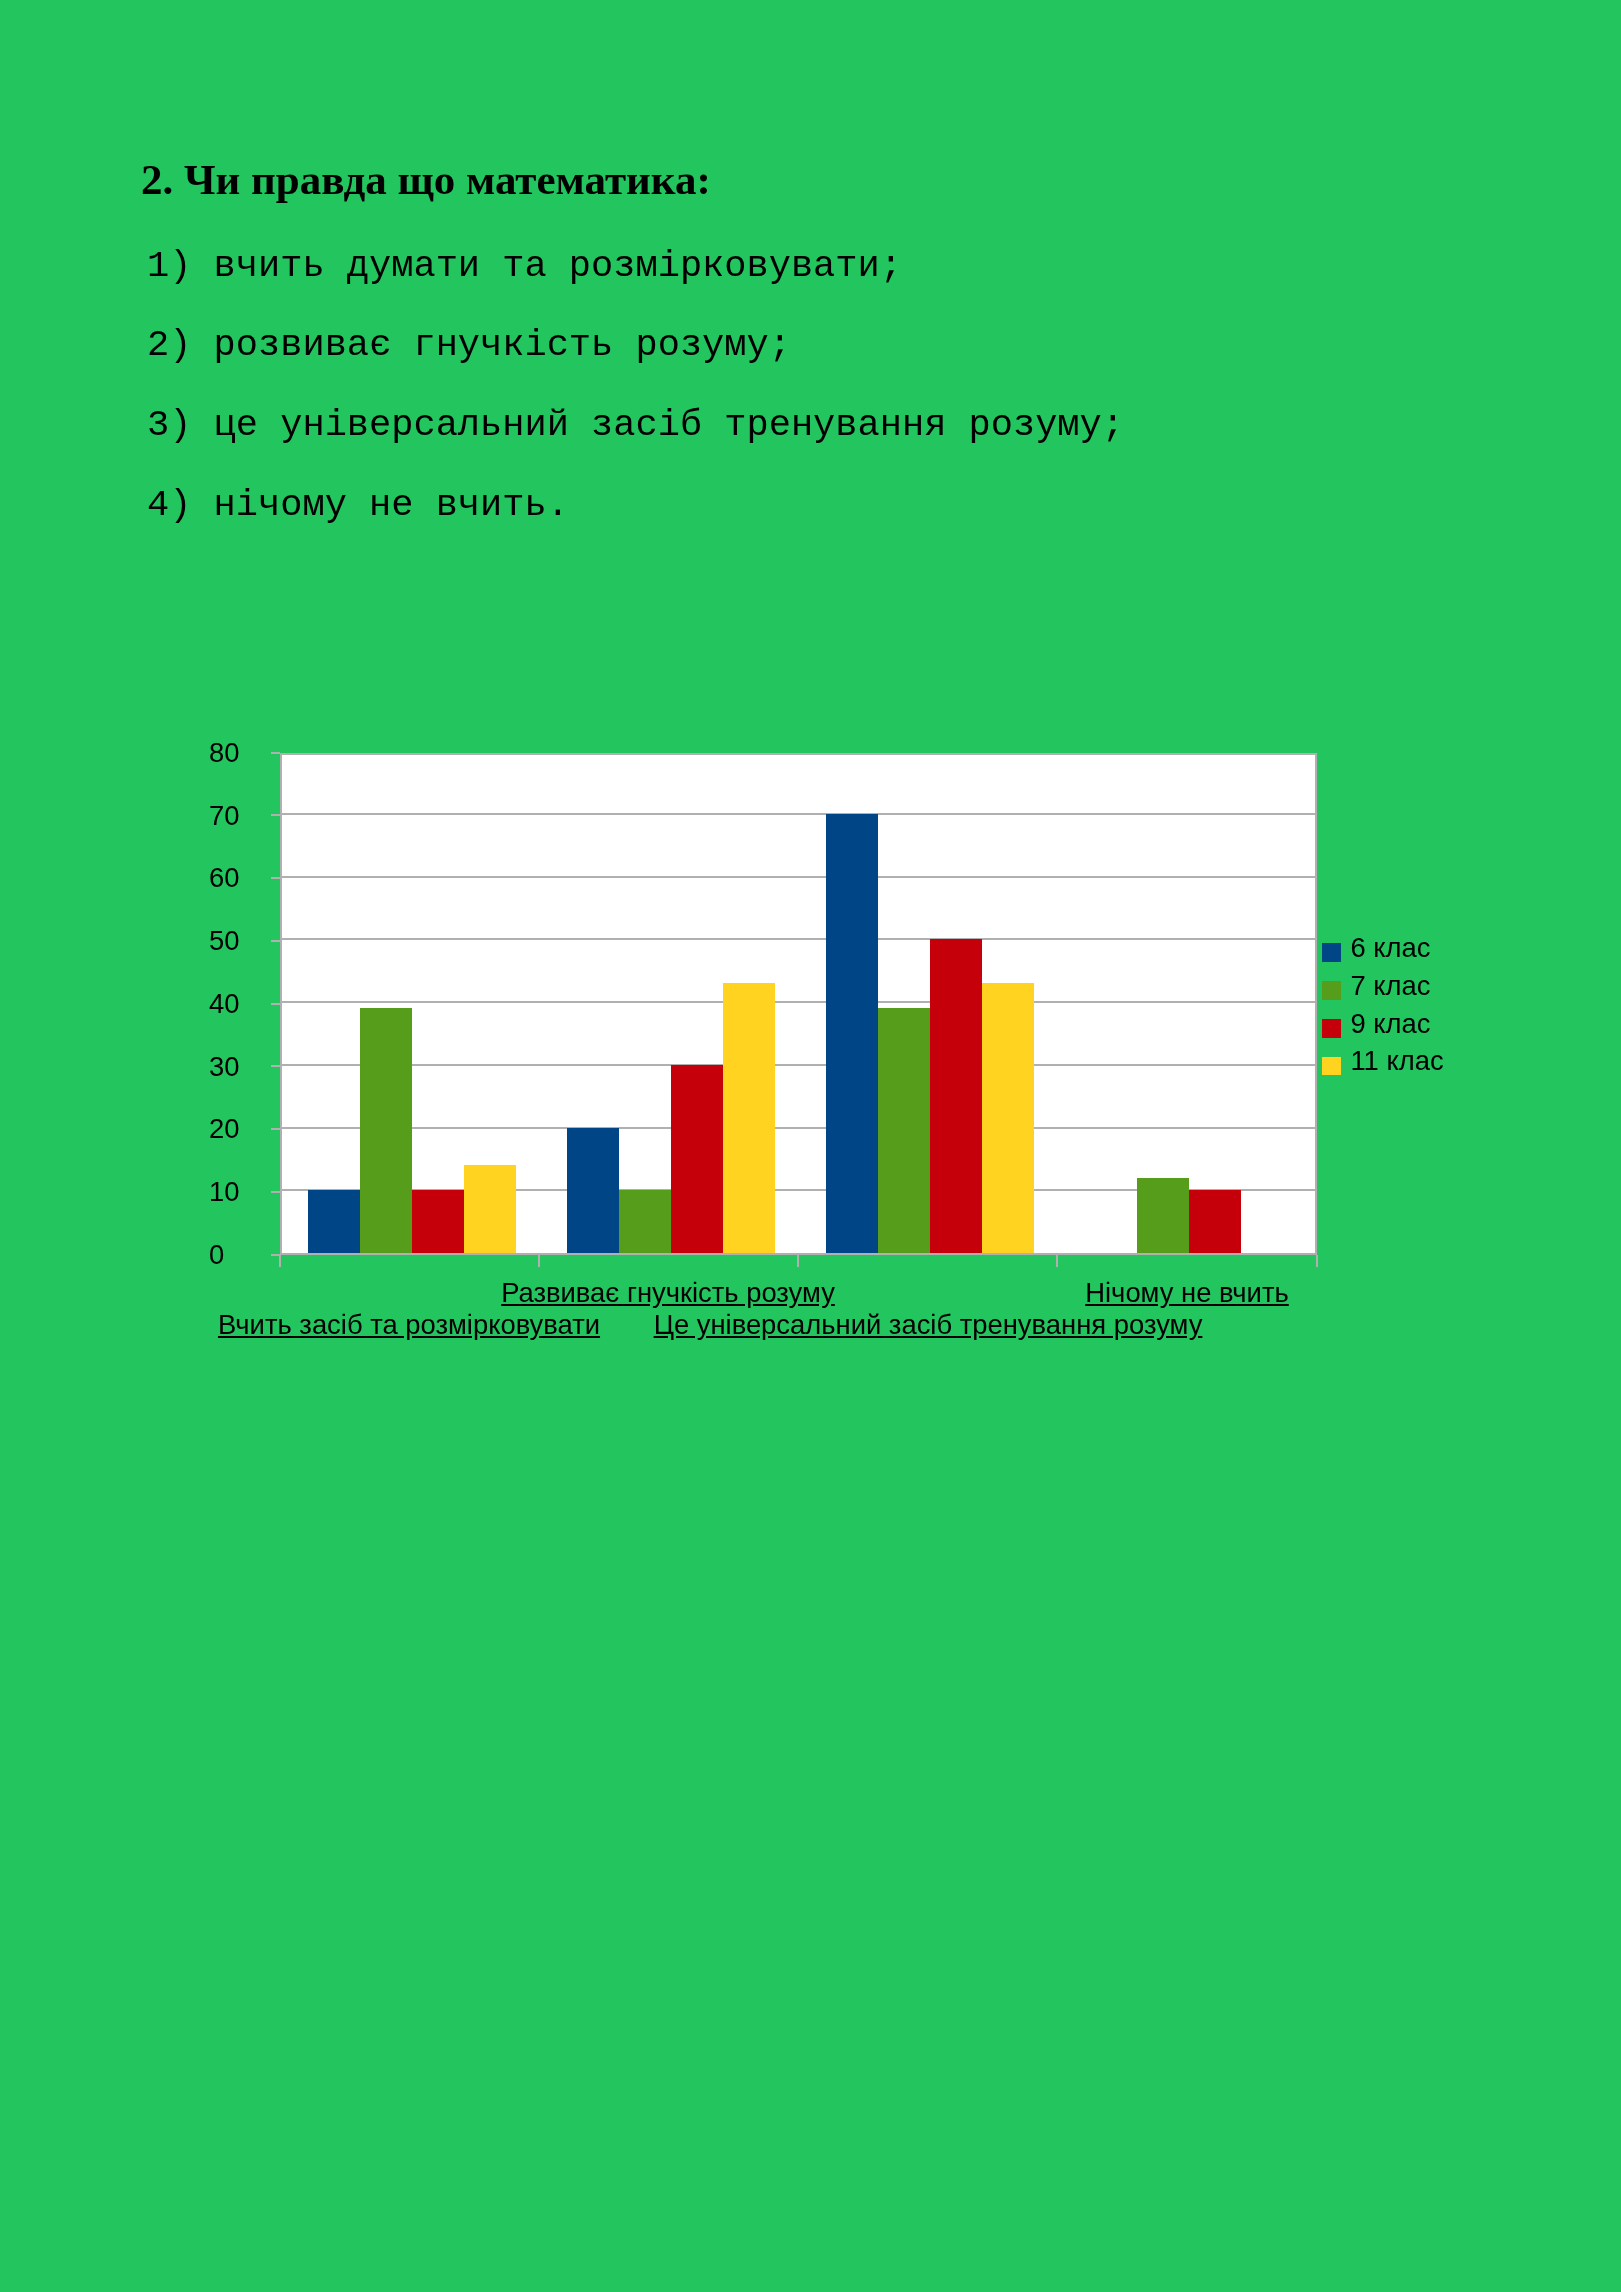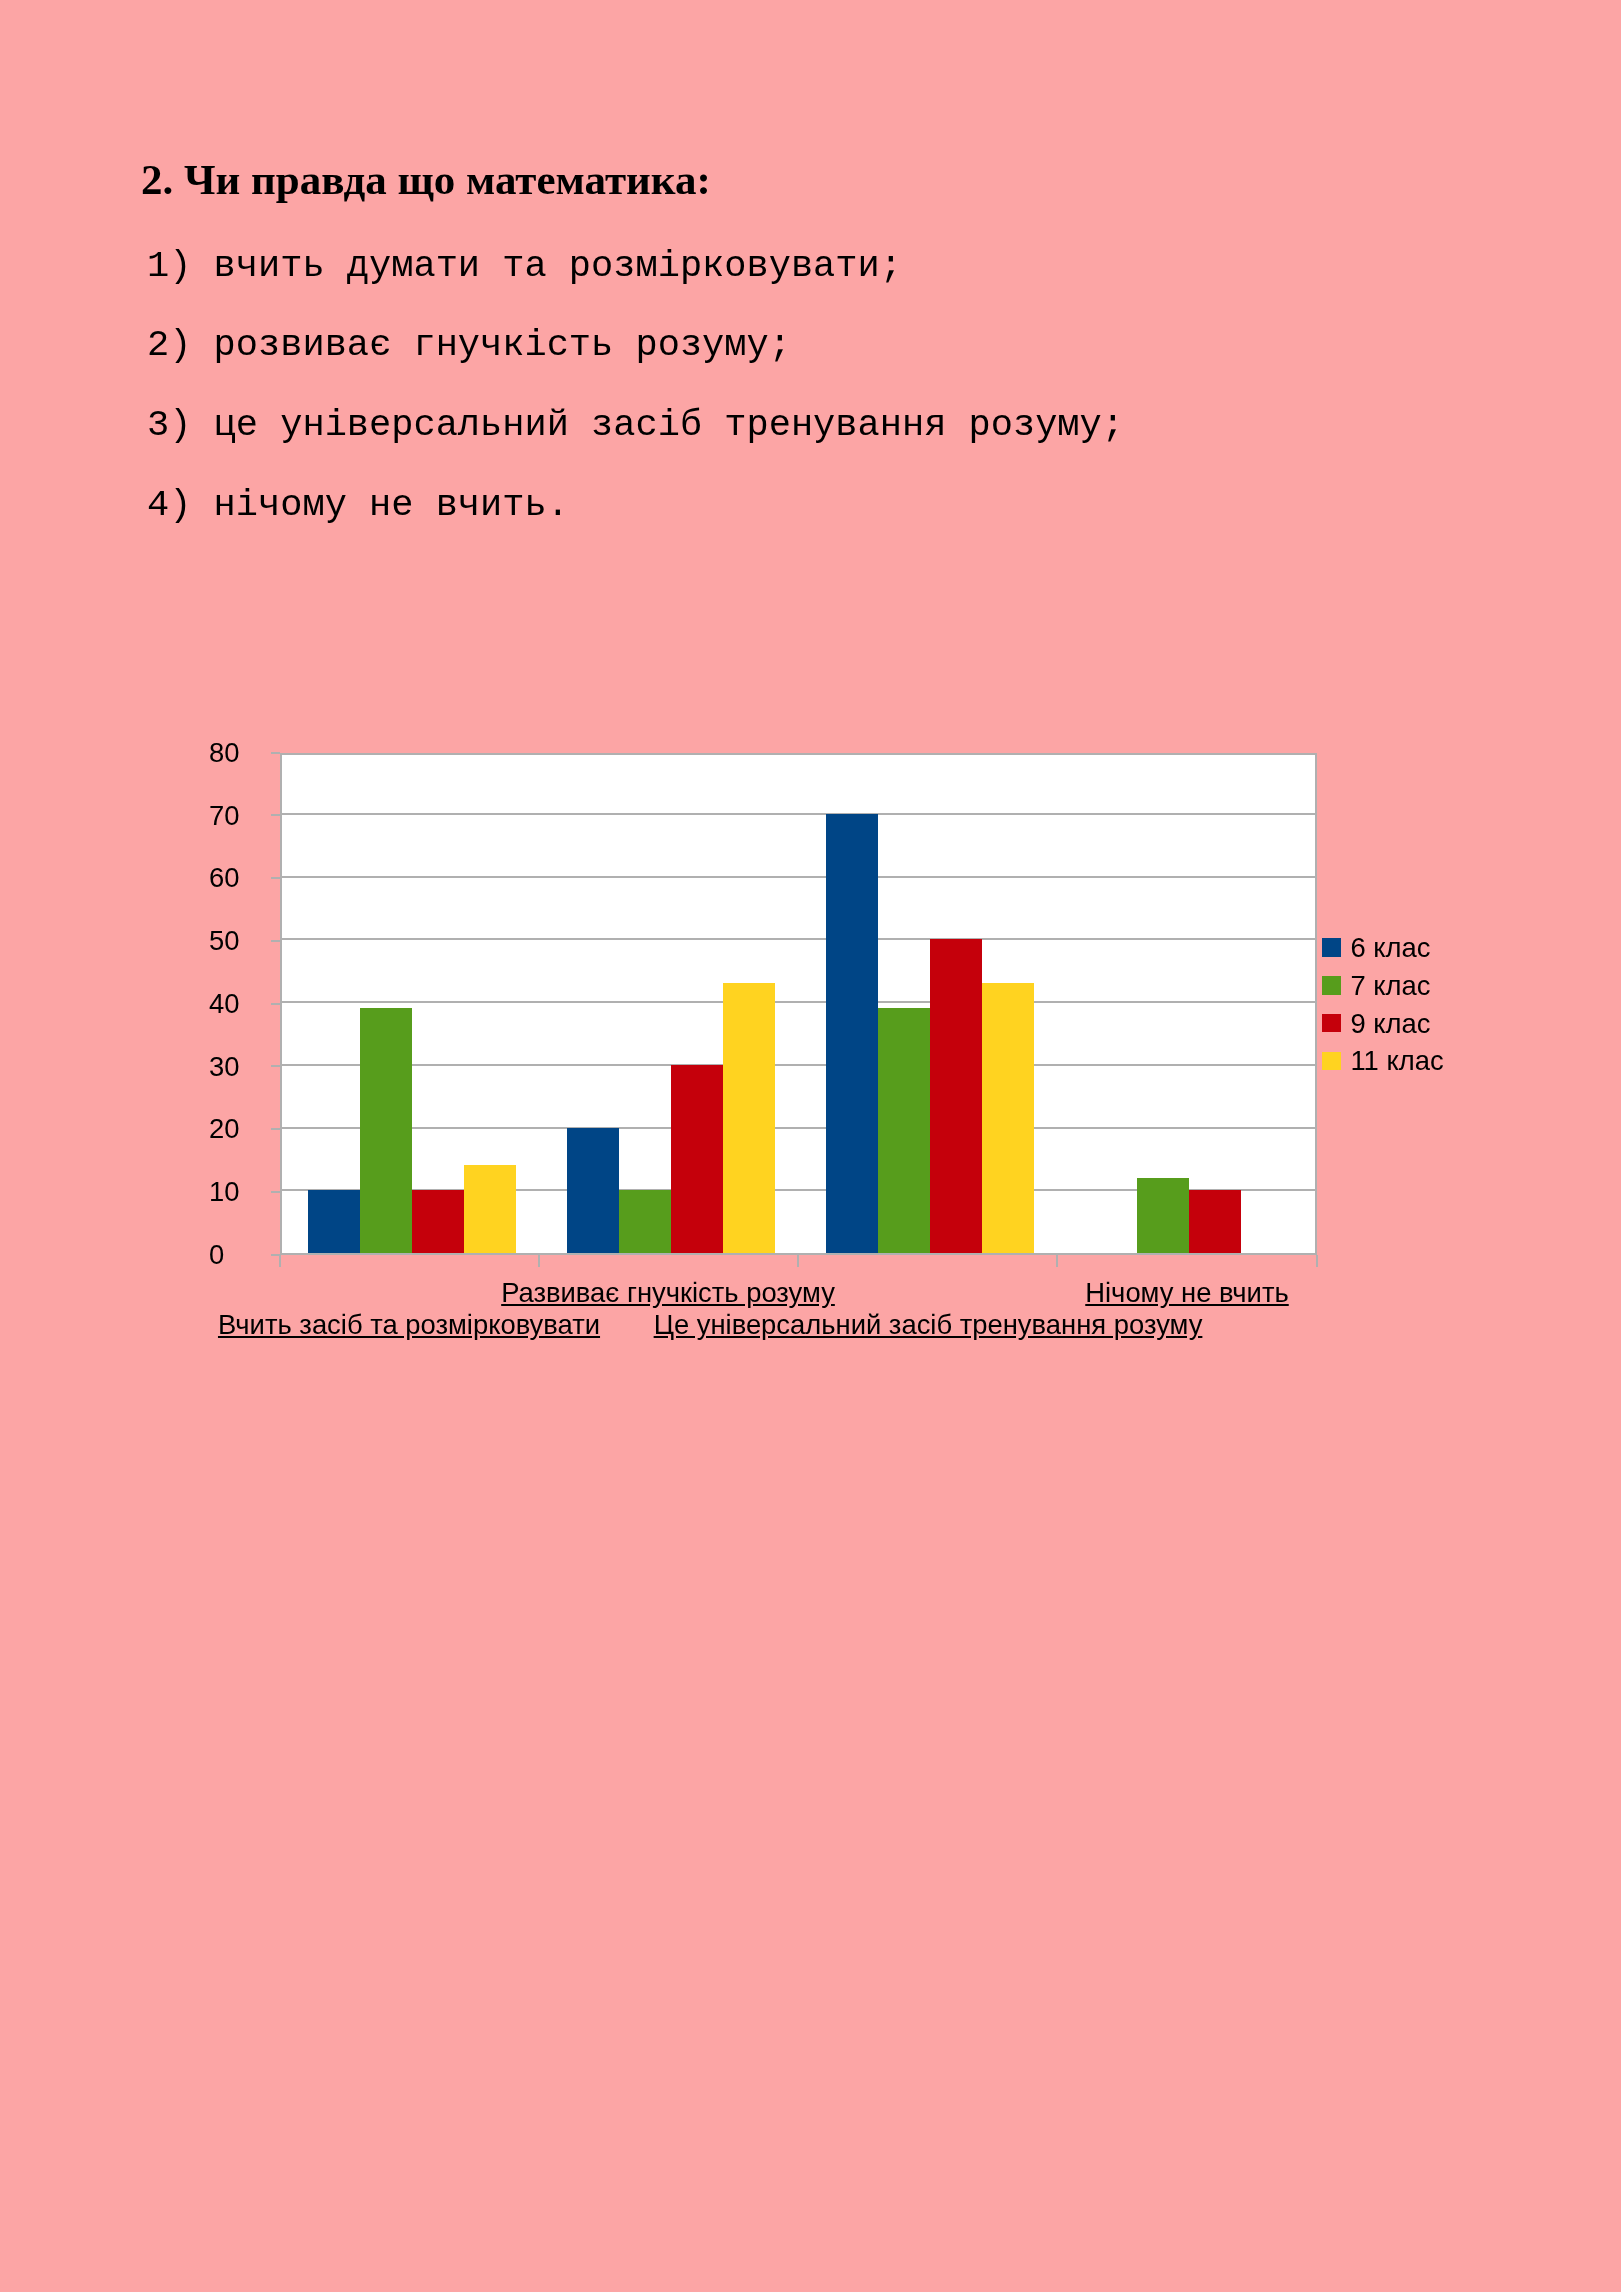--- a/index.html
+++ b/index.html
@@ -1,36 +1,36 @@
 <!DOCTYPE html>
 <html><head>
 <meta charset="utf-8">
 <style>
   html,body{margin:0;padding:0;background:#ffffff;}
-  .page{position:relative;width:1621px;height:2293px;background:#fca5a5;overflow:hidden;
+  .page{position:relative;width:1621px;height:2293px;background:#22c55e;overflow:hidden;
         font-family:"Liberation Serif", serif;color:#000;}
   .doc-title{position:absolute;left:141px;top:155px;font-size:43px;font-weight:bold;white-space:nowrap;}
   .doc-item{position:absolute;left:147px;font-size:37px;white-space:nowrap;font-family:Liberation Mono, monospace;}
   .doc-item.i0{top:245px;}
   .doc-item.i1{top:324px;}
   .doc-item.i2{top:404px;}
   .doc-item.i3{top:484px;}
 
   .chart{position:absolute;left:209px;top:739px;width:1313px;height:647px;
          font-family:"Liberation Sans", sans-serif;font-size:27.4px;color:#000;}
   .plot{position:absolute;left:71px;top:13.7px;width:1037px;height:502px;
         border:2px solid #b0b0b0;box-sizing:border-box;background:#ffffff;}
   .gridline{position:absolute;left:0;width:100%;height:2px;background:#b0b0b0;}
   .bar{position:absolute;bottom:0;}
   .ylab{position:absolute;left:0;width:59px;height:31px;line-height:31px;}
   .ytick{position:absolute;width:8.8px;height:2px;background:#b0b0b0;}
   .xtick{position:absolute;width:2px;height:11.8px;background:#b0b0b0;top:516px;}
   .catlab{position:absolute;white-space:nowrap;transform:translateX(-50%);height:31px;line-height:31px;text-decoration:underline;}
   .legend{position:absolute;left:1113px;top:194px;}
-  .legend-item{display:flex;align-items:center;margin-bottom:8.8px;height:29px;}
+  .legend-item{display:flex;align-items:flex-end;margin-bottom:8.8px;height:29px;}
   .legend-swatch{width:18.6px;height:18.6px;margin-right:9.8px;flex:0 0 auto;}
   .legend-label{white-space:nowrap;line-height:29px;}
 </style>
 </head>
 <body>
 
 <div class="page">
 
   <div class="doc-title">2. Чи правда що математика:</div>
 

